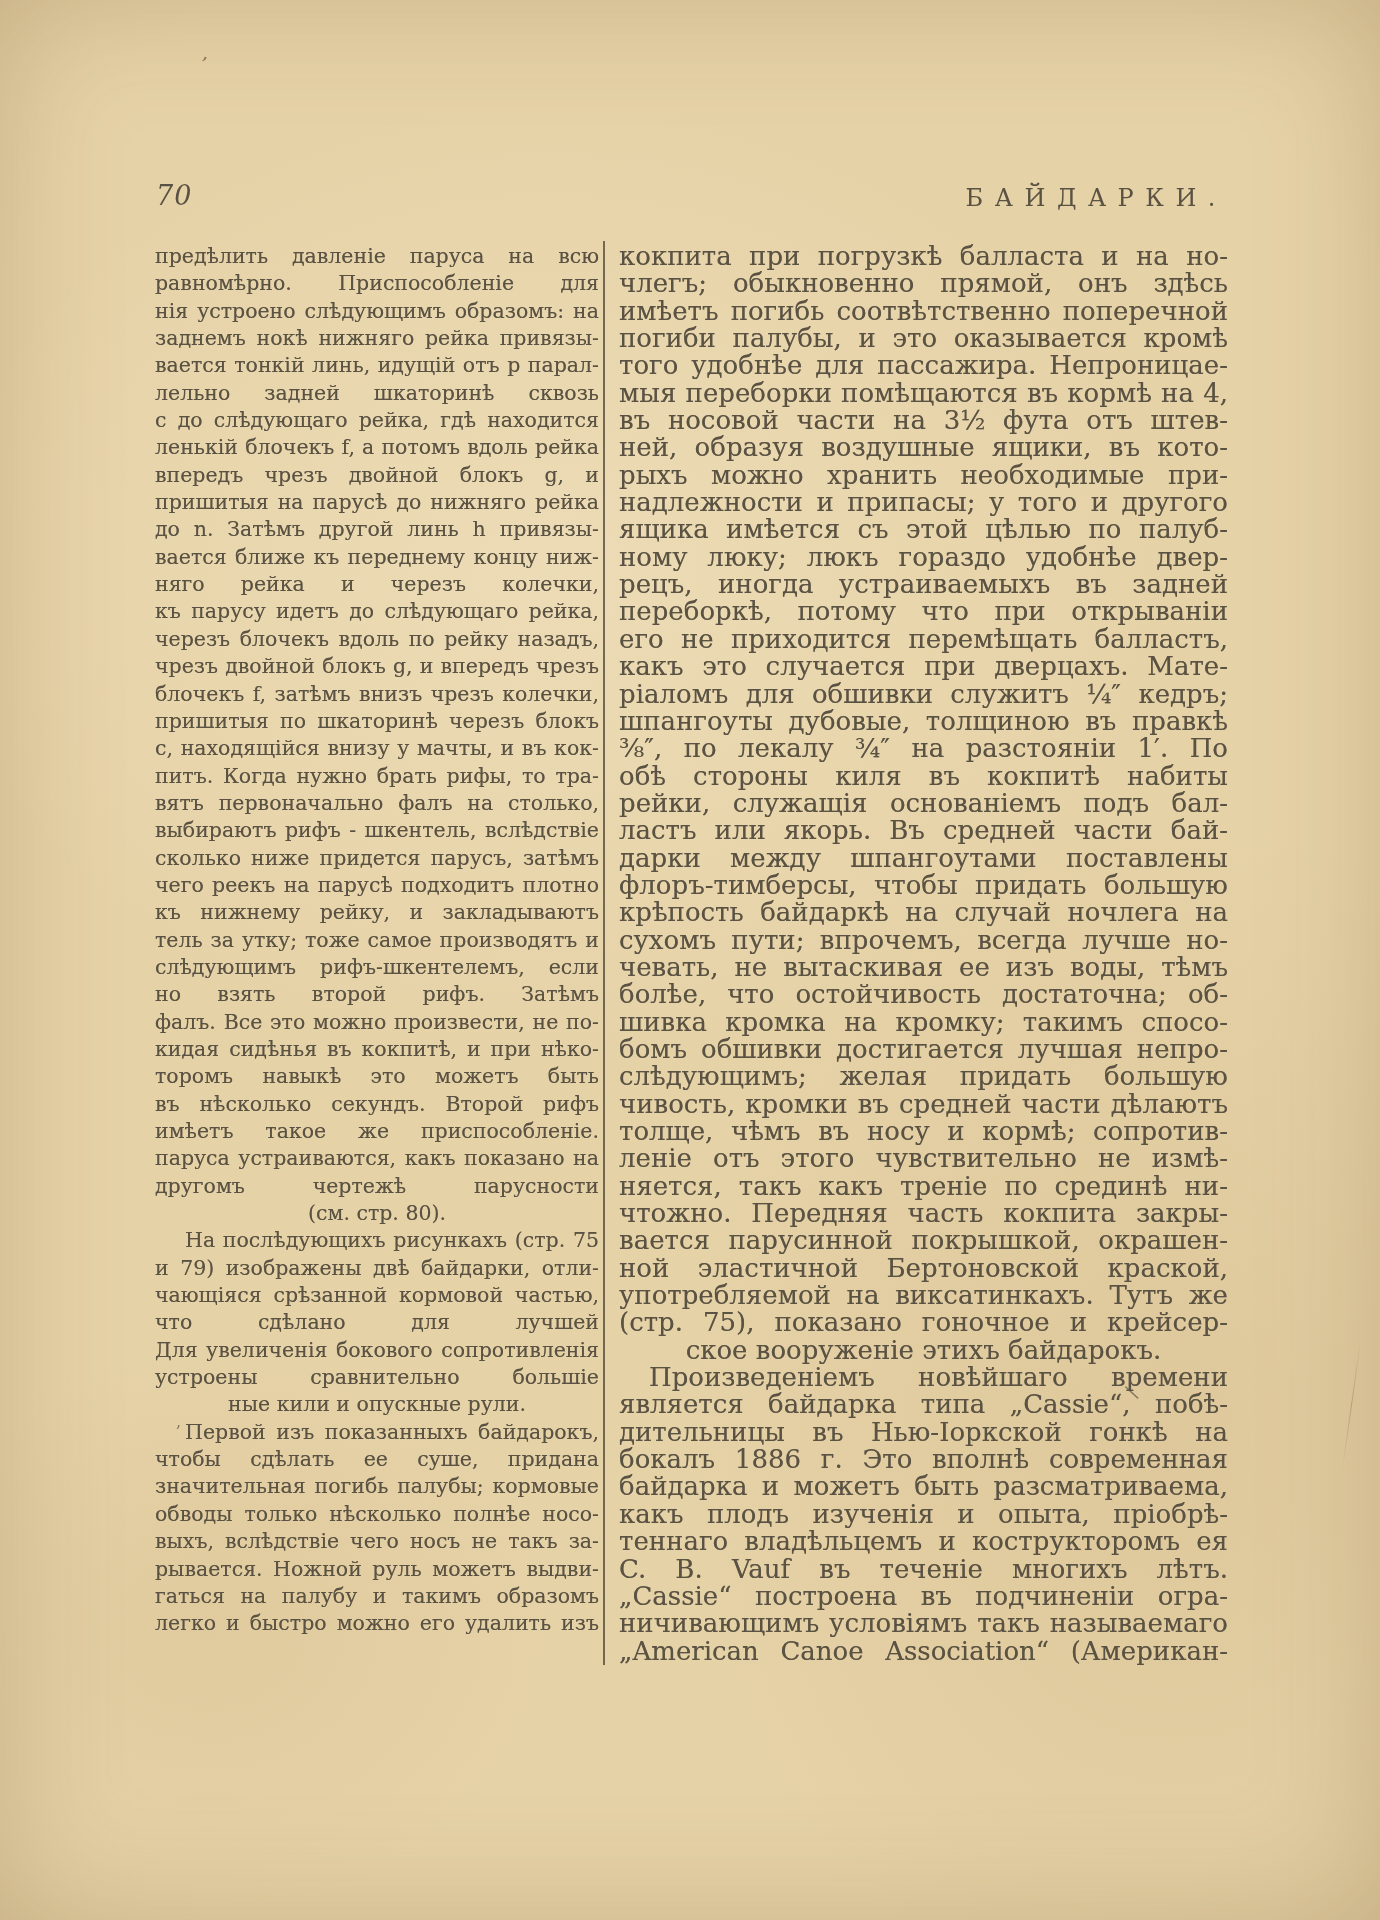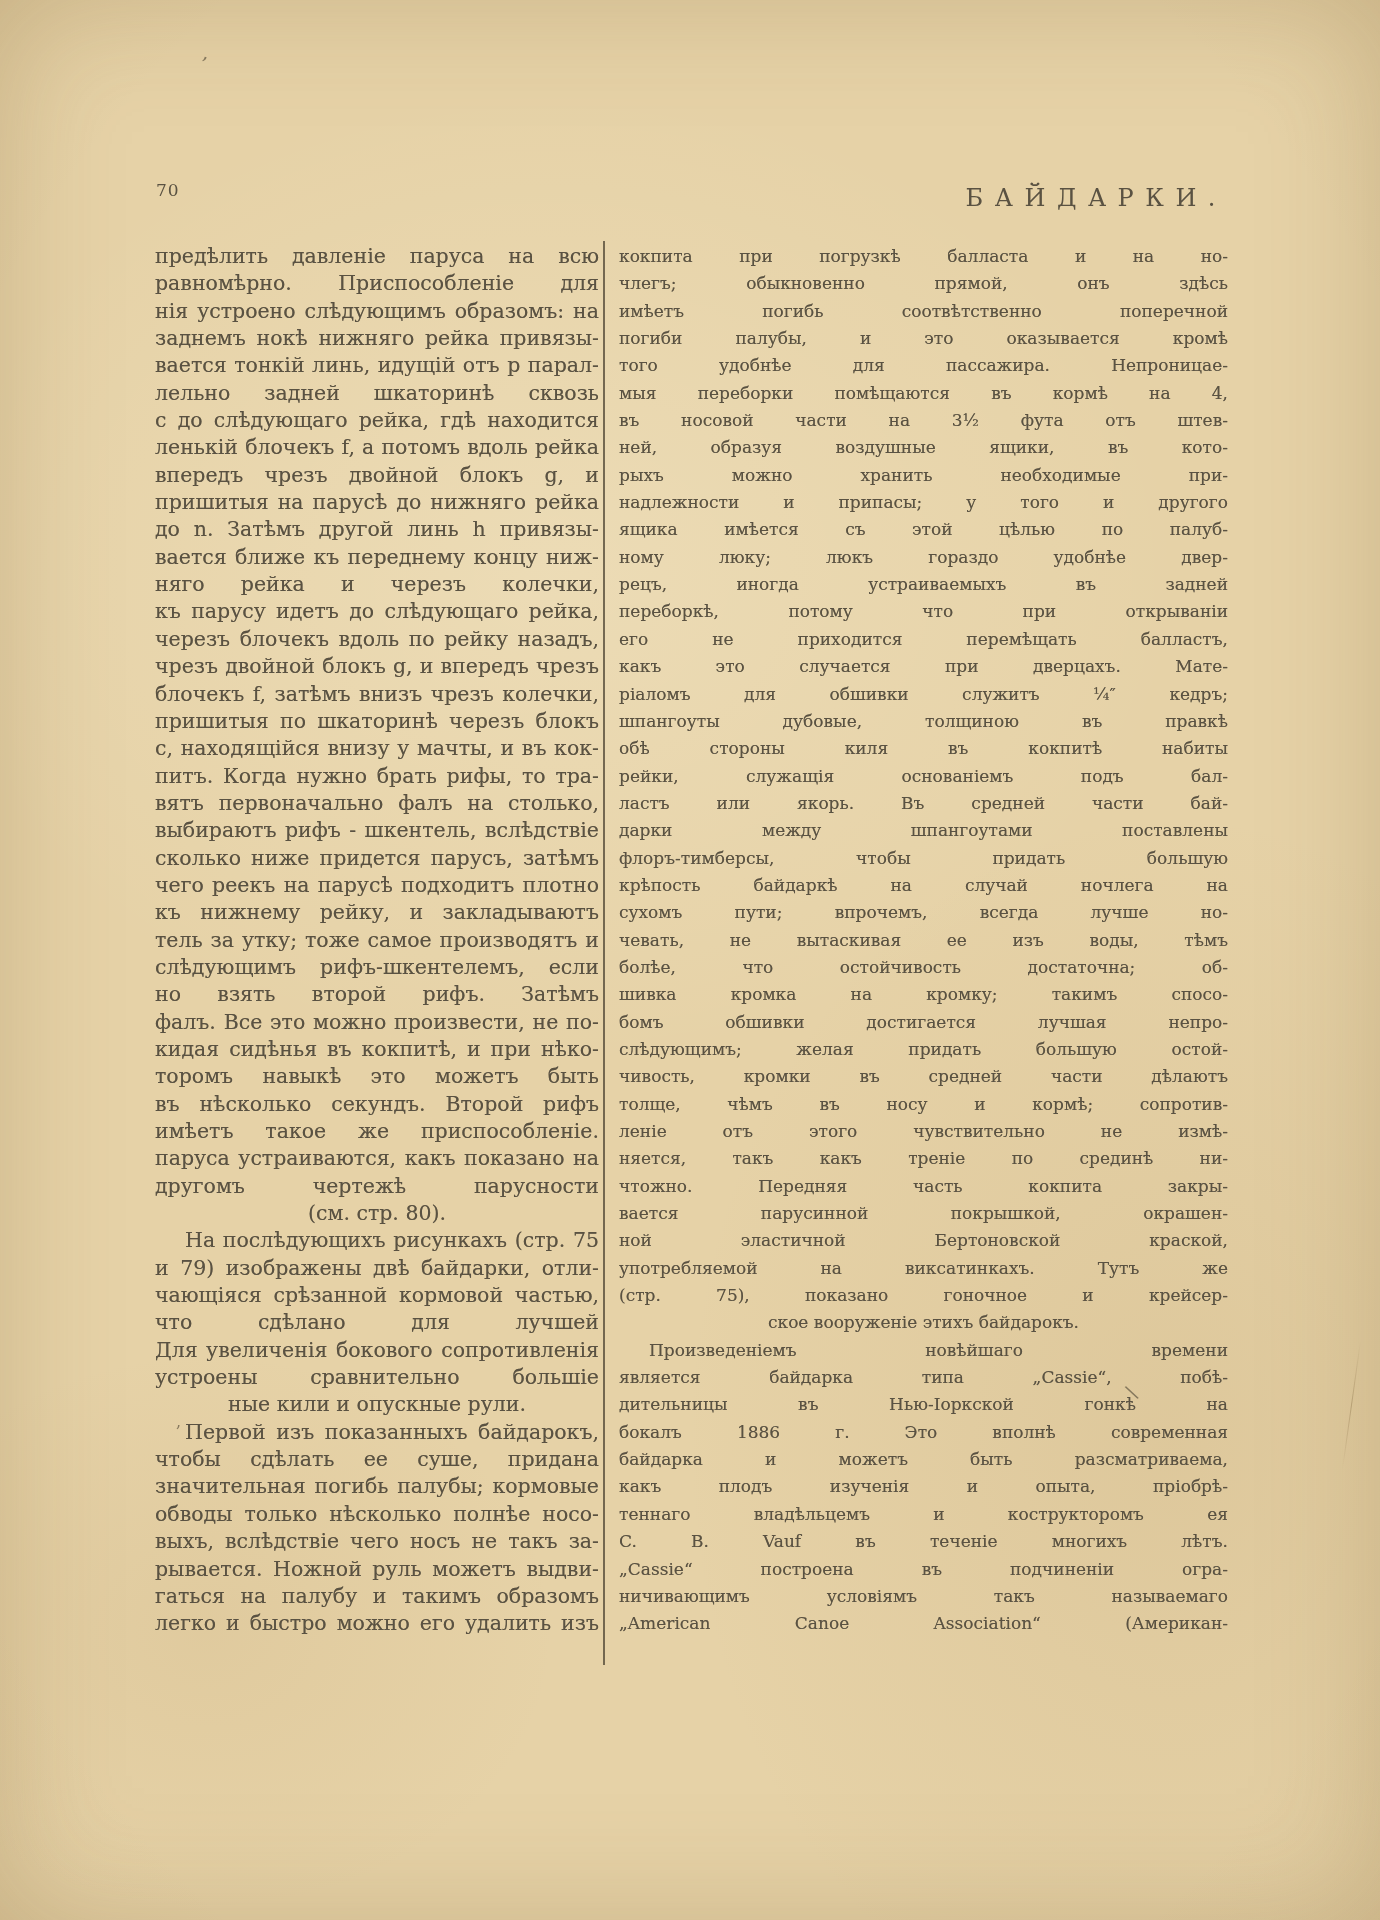--- a/index.html
+++ b/index.html
@@ -17,33 +17,33 @@
     position:absolute;inset:0;
     background:
       radial-gradient(ellipse 900px 700px at 40% 30%, rgba(255,248,225,0.25), rgba(255,248,225,0) 70%),
       radial-gradient(ellipse 700px 900px at 85% 75%, rgba(160,125,70,0.12), rgba(160,125,70,0) 70%),
       radial-gradient(ellipse 500px 400px at 15% 85%, rgba(170,135,80,0.10), rgba(170,135,80,0) 70%),
       radial-gradient(ellipse 1400px 1900px at 50% 50%, rgba(255,244,215,0.0) 60%, rgba(140,105,55,0.18) 100%);
     box-shadow:inset 0 0 120px rgba(120,90,45,0.25);
   }
   .pageno{
     position:absolute;left:156px;top:180px;
-    font-size:17px;color:var(--ink);letter-spacing:1px;
+    font-size:27px;color:var(--ink);letter-spacing:1px;font-style:italic;
   }
   .running-head{
     position:absolute;left:155px;top:184px;width:1072px;
     text-align:right;font-size:24px;letter-spacing:0.48em;
     color:var(--ink);
   }
   .col{
     position:absolute;top:243px;color:var(--ink);
     text-shadow:0 0 0.5px rgba(90,82,66,0.55);
   }
   .col-left{left:155px;width:444px;font-size:20.5px;line-height:27.35px;}
-  .col-right{left:619px;width:609px;font-size:17px;line-height:27.35px;}
+  .col-right{left:619px;width:609px;font-size:26px;line-height:27.35px;}
   .line{
     text-align:justify;
     height:27.35px;overflow:hidden;white-space:normal;
   }
   .line::after{content:"";display:inline-block;width:100%;}
   .line.no-just{text-align:center;}
   .line.no-just::after{content:none;}
   .line.indent{text-indent:30px;}
   .divider{
     position:absolute;left:603px;top:241px;width:2px;height:1424px;
@@ -134,20 +134,21 @@
     <div class="line">рыхъ можно хранить необходимые при-</div>
     <div class="line">надлежности и припасы; у того и другого</div>
     <div class="line">ящика имѣется съ этой цѣлью по палуб-</div>
     <div class="line">ному люку; люкъ гораздо удобнѣе двер-</div>
     <div class="line">рецъ, иногда устраиваемыхъ въ задней</div>
     <div class="line">переборкѣ, потому что при открываніи</div>
     <div class="line">его не приходится перемѣщать балластъ,</div>
     <div class="line">какъ это случается при дверцахъ. Мате-</div>
     <div class="line">ріаломъ для обшивки служитъ ¼″ кедръ;</div>
     <div class="line">шпангоуты дубовые, толщиною въ правкѣ</div>
+    <div class="line">⅜″, по лекалу ¾″ на разстояніи 1′. По</div>
     <div class="line">обѣ стороны киля въ кокпитѣ набиты</div>
     <div class="line">рейки, служащія основаніемъ подъ бал-</div>
     <div class="line">ластъ или якорь. Въ средней части бай-</div>
     <div class="line">дарки между шпангоутами поставлены</div>
     <div class="line">флоръ-тимберсы, чтобы придать большую</div>
     <div class="line">крѣпость байдаркѣ на случай ночлега на</div>
     <div class="line">сухомъ пути; впрочемъ, всегда лучше но-</div>
     <div class="line">чевать, не вытаскивая ее изъ воды, тѣмъ</div>
     <div class="line">болѣе, что остойчивость достаточна; об-</div>
     <div class="line">шивка кромка на кромку; такимъ спосо-</div>

